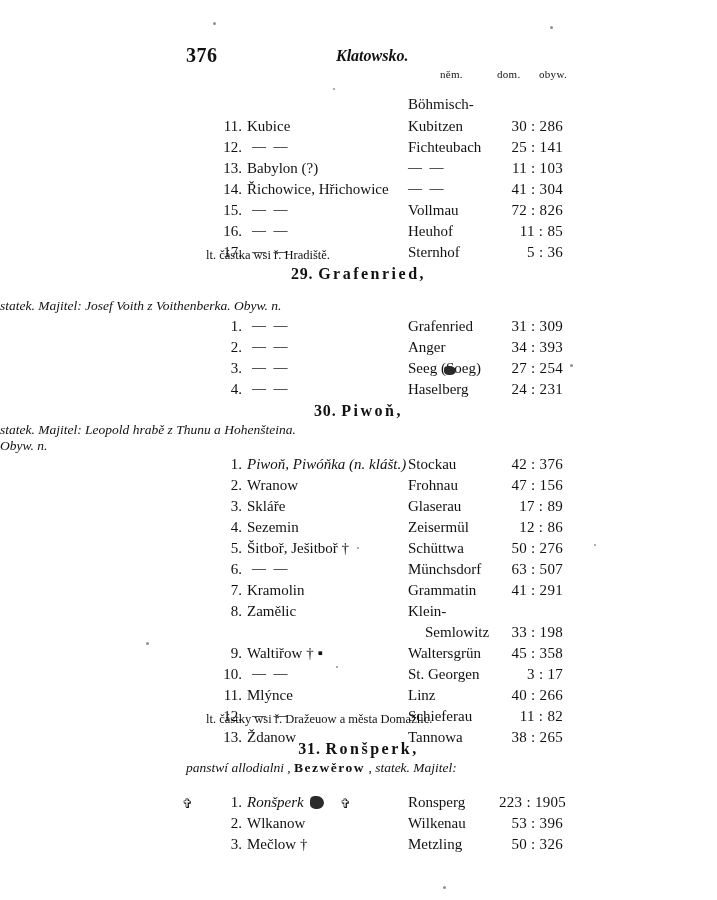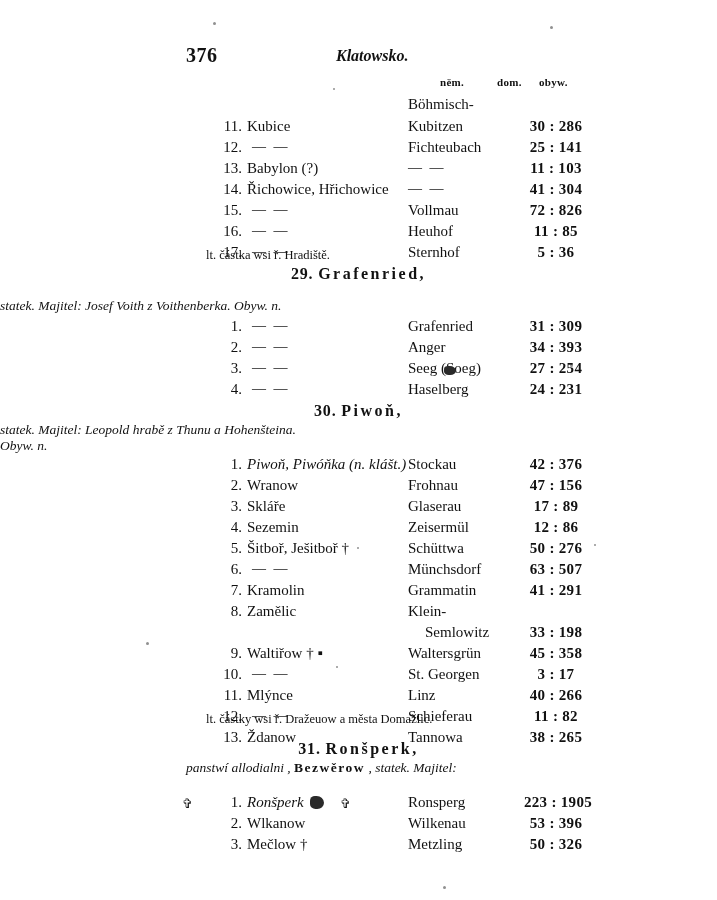--- a/index.html
+++ b/index.html
@@ -38,23 +38,23 @@
   .running-head {
     position: absolute;
     left: 336px; top: 47px;
     font-style: italic;
     font-size: 16px;
     font-weight: bold;
   }
 
   .colhead {
     position: absolute;
-    top: 76px;
+    top: 68px;
     font-size: 11px;
-    font-weight: bold;
+    font-weight: normal;
     letter-spacing: .3px;
   }
   .colhead.nem { left: 440px; }
   .colhead.dom { left: 497px; }
   .colhead.obyw { left: 539px; }
 
   .block {
     position: absolute;
     left: 0;
     width: 717px;
@@ -82,26 +82,25 @@
     letter-spacing: 2px;
     font-size: 14px;
   }
   .de {
     position: absolute;
     left: 408px;
     white-space: nowrap;
   }
   .stat {
     position: absolute;
-    left: 524px;
+    left: 499px;
     width: 64px;
-    text-align: center;
+    text-align: right;
     white-space: nowrap;
     letter-spacing: .3px;
-    font-weight: bold;
   }
   .note {
     position: absolute;
     left: 206px;
     font-size: 12.5px;
     white-space: nowrap;
   }
   .sec-title {
     position: absolute;
     width: 717px;

